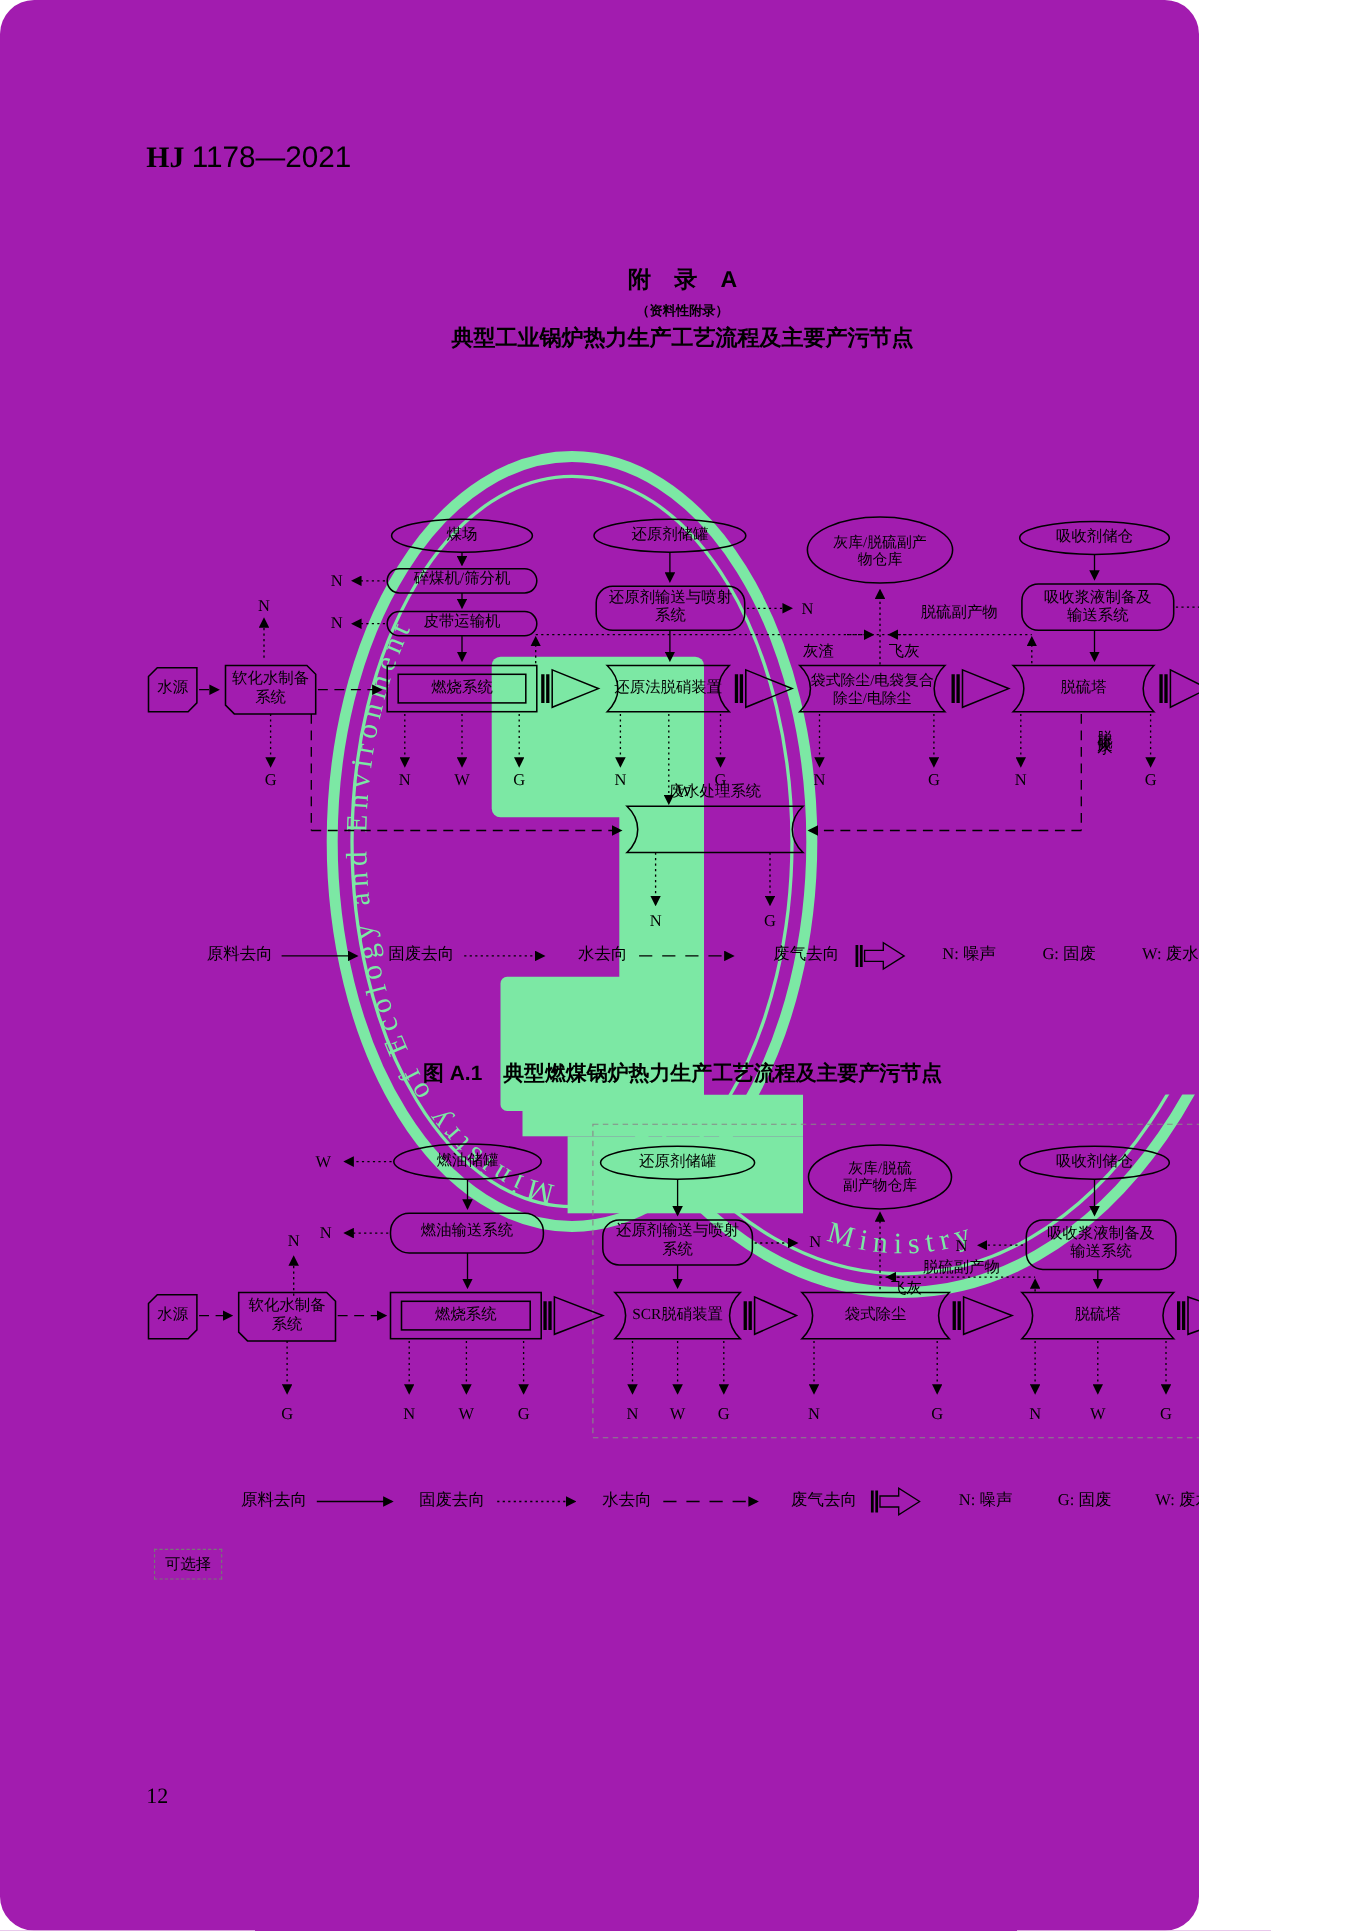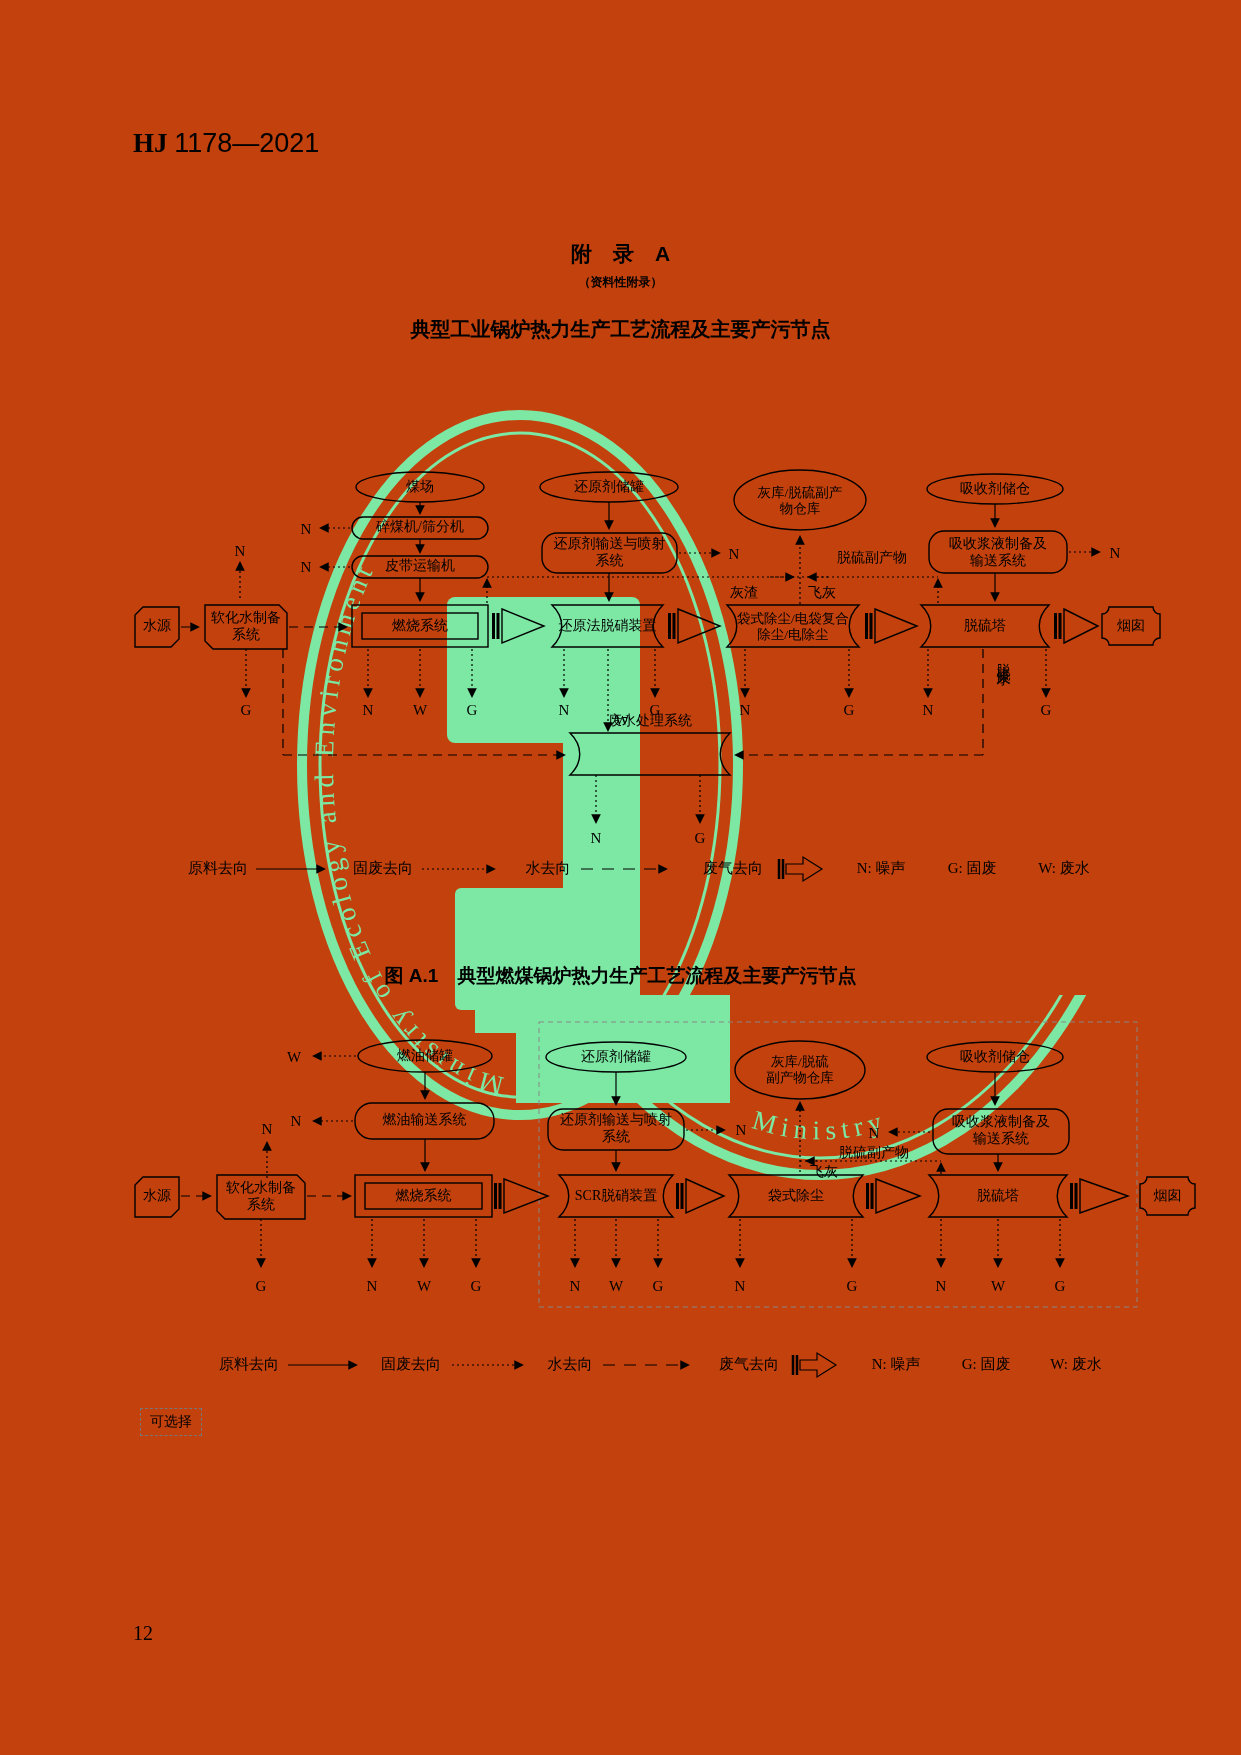--- a/index.html
+++ b/index.html
@@ -1,17 +1,17 @@
 <!DOCTYPE html>
 <html><head>
 <meta charset="utf-8">
 <style>
   html,body{margin:0;padding:0;background:#ffffff;}
-  .page{position:relative;width:1241px;height:1755px;background:#c2410c;overflow:hidden;
-        font-family:"Liberation Serif","DejaVu Serif",serif;color:#000;}
+  .page{position:relative;width:1090px;height:1755px;background:#a21caf;overflow:hidden;
+        font-family:"Liberation Serif","DejaVu Serif",serif;color:#000;border-radius:31px;}
   svg.layer{position:absolute;left:0;top:0;z-index:1;}
   .lbl{position:absolute;z-index:2;display:flex;flex-direction:column;align-items:center;
        justify-content:center;text-align:center;font-size:14px;line-height:1.18;}
   .ml{position:absolute;z-index:2;width:16px;text-align:center;font-size:15px;}
   .vert{position:absolute;z-index:2;writing-mode:vertical-rl;font-size:14px;letter-spacing:3px;}
   .hei{font-family:"Liberation Sans","DejaVu Sans",sans-serif;font-weight:bold;}
   .cap{position:absolute;left:0;width:1241px;text-align:center;z-index:2;font-size:19px;}
   .center{position:absolute;left:0;width:1241px;text-align:center;z-index:2;}
   .hdr{position:absolute;left:133px;top:128px;z-index:2;font-size:27px;}
   .hdr .code-l{font-weight:bold;font-family:"Liberation Serif",serif;}
@@ -27,21 +27,21 @@
 
 <div class="page">
 
   <div class="hdr">
     <span class="code-l">HJ</span>
     <span class="code-n">1178—2021</span>
   </div>
 
   <div class="center hei" style="top:240px;font-size:21px;">附　录　A</div>
   <div class="center hei" style="top:274px;font-size:12px;">（资料性附录）</div>
-  <div class="center hei" style="top:316px;font-size:20px;">典型工业锅炉热力生产工艺流程及主要产污节点</div>
+  <div class="center hei" style="top:294px;font-size:20px;">典型工业锅炉热力生产工艺流程及主要产污节点</div>
 
 
   <svg class="layer" width="1241" height="1755" viewBox="0 0 1241 1755">
     <defs>
       <marker id="ar" markerWidth="8" markerHeight="8" viewBox="0 0 10 10" refX="8" refY="5" orient="auto">
         <path d="M0 0 L10 5 L0 10 Z" fill="#000"></path>
       </marker>
       <clipPath id="c2">
           <rect x="0" y="995" width="1241" height="360"></rect>
         </clipPath>

